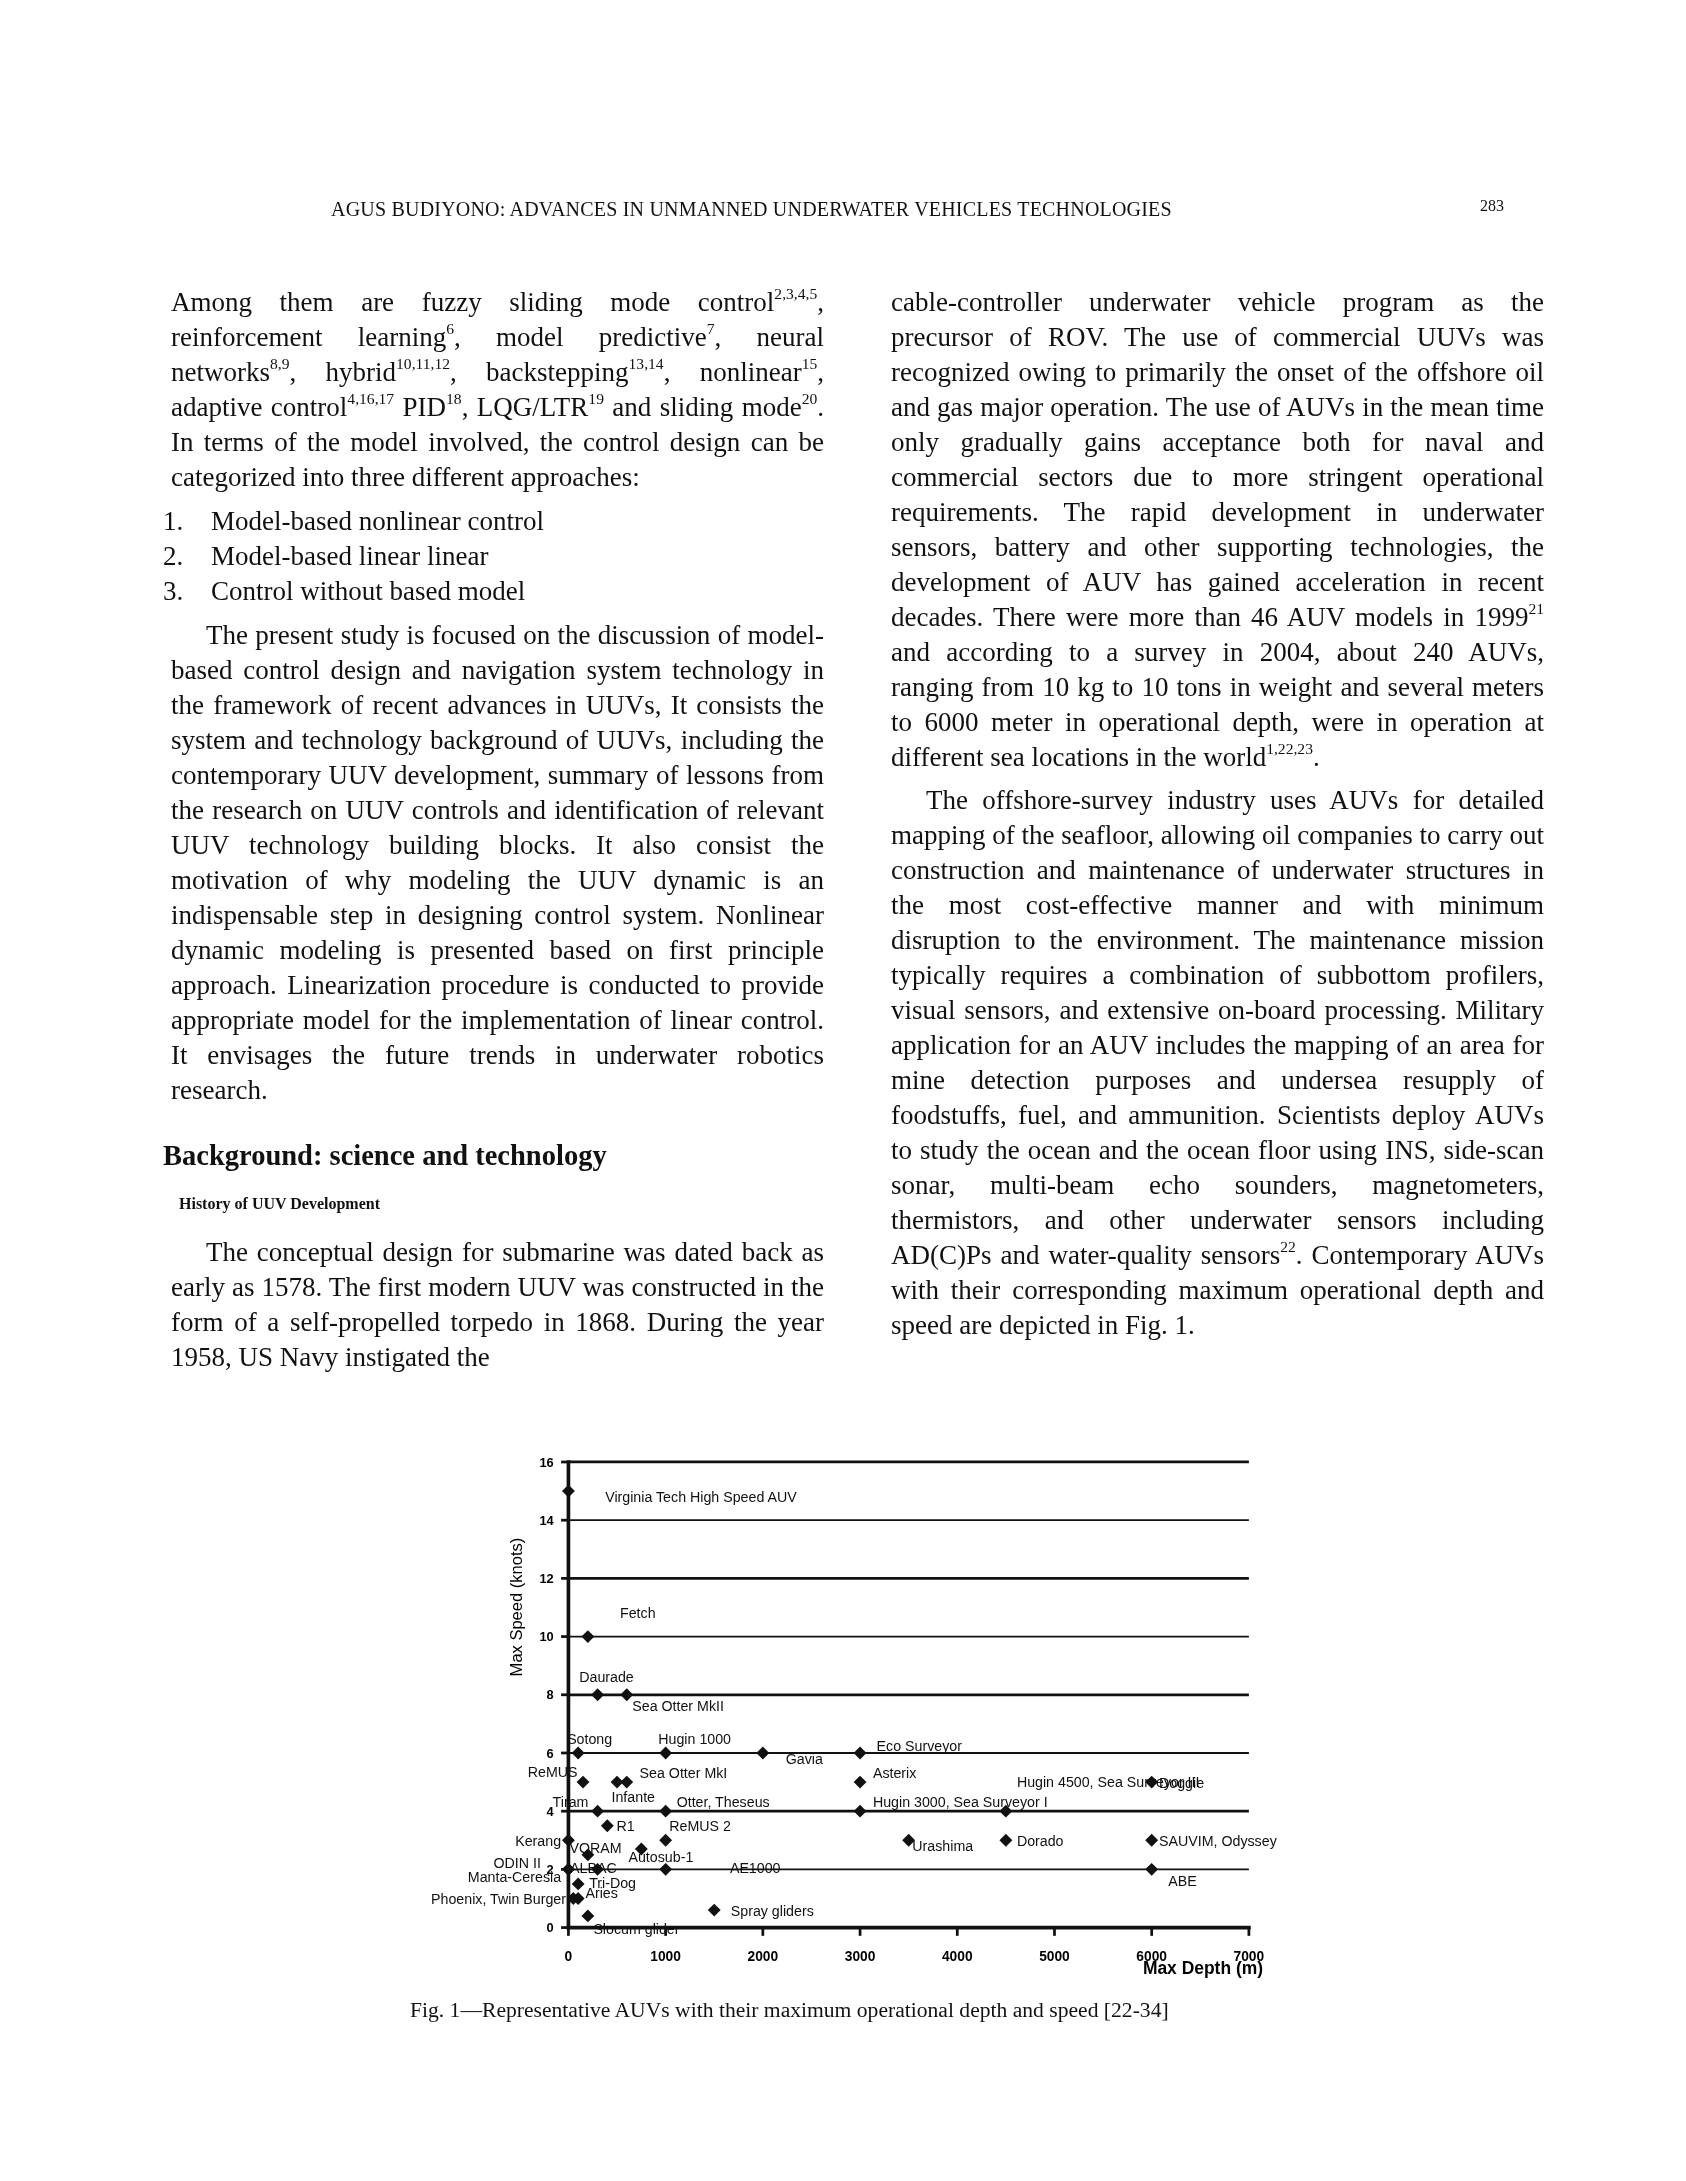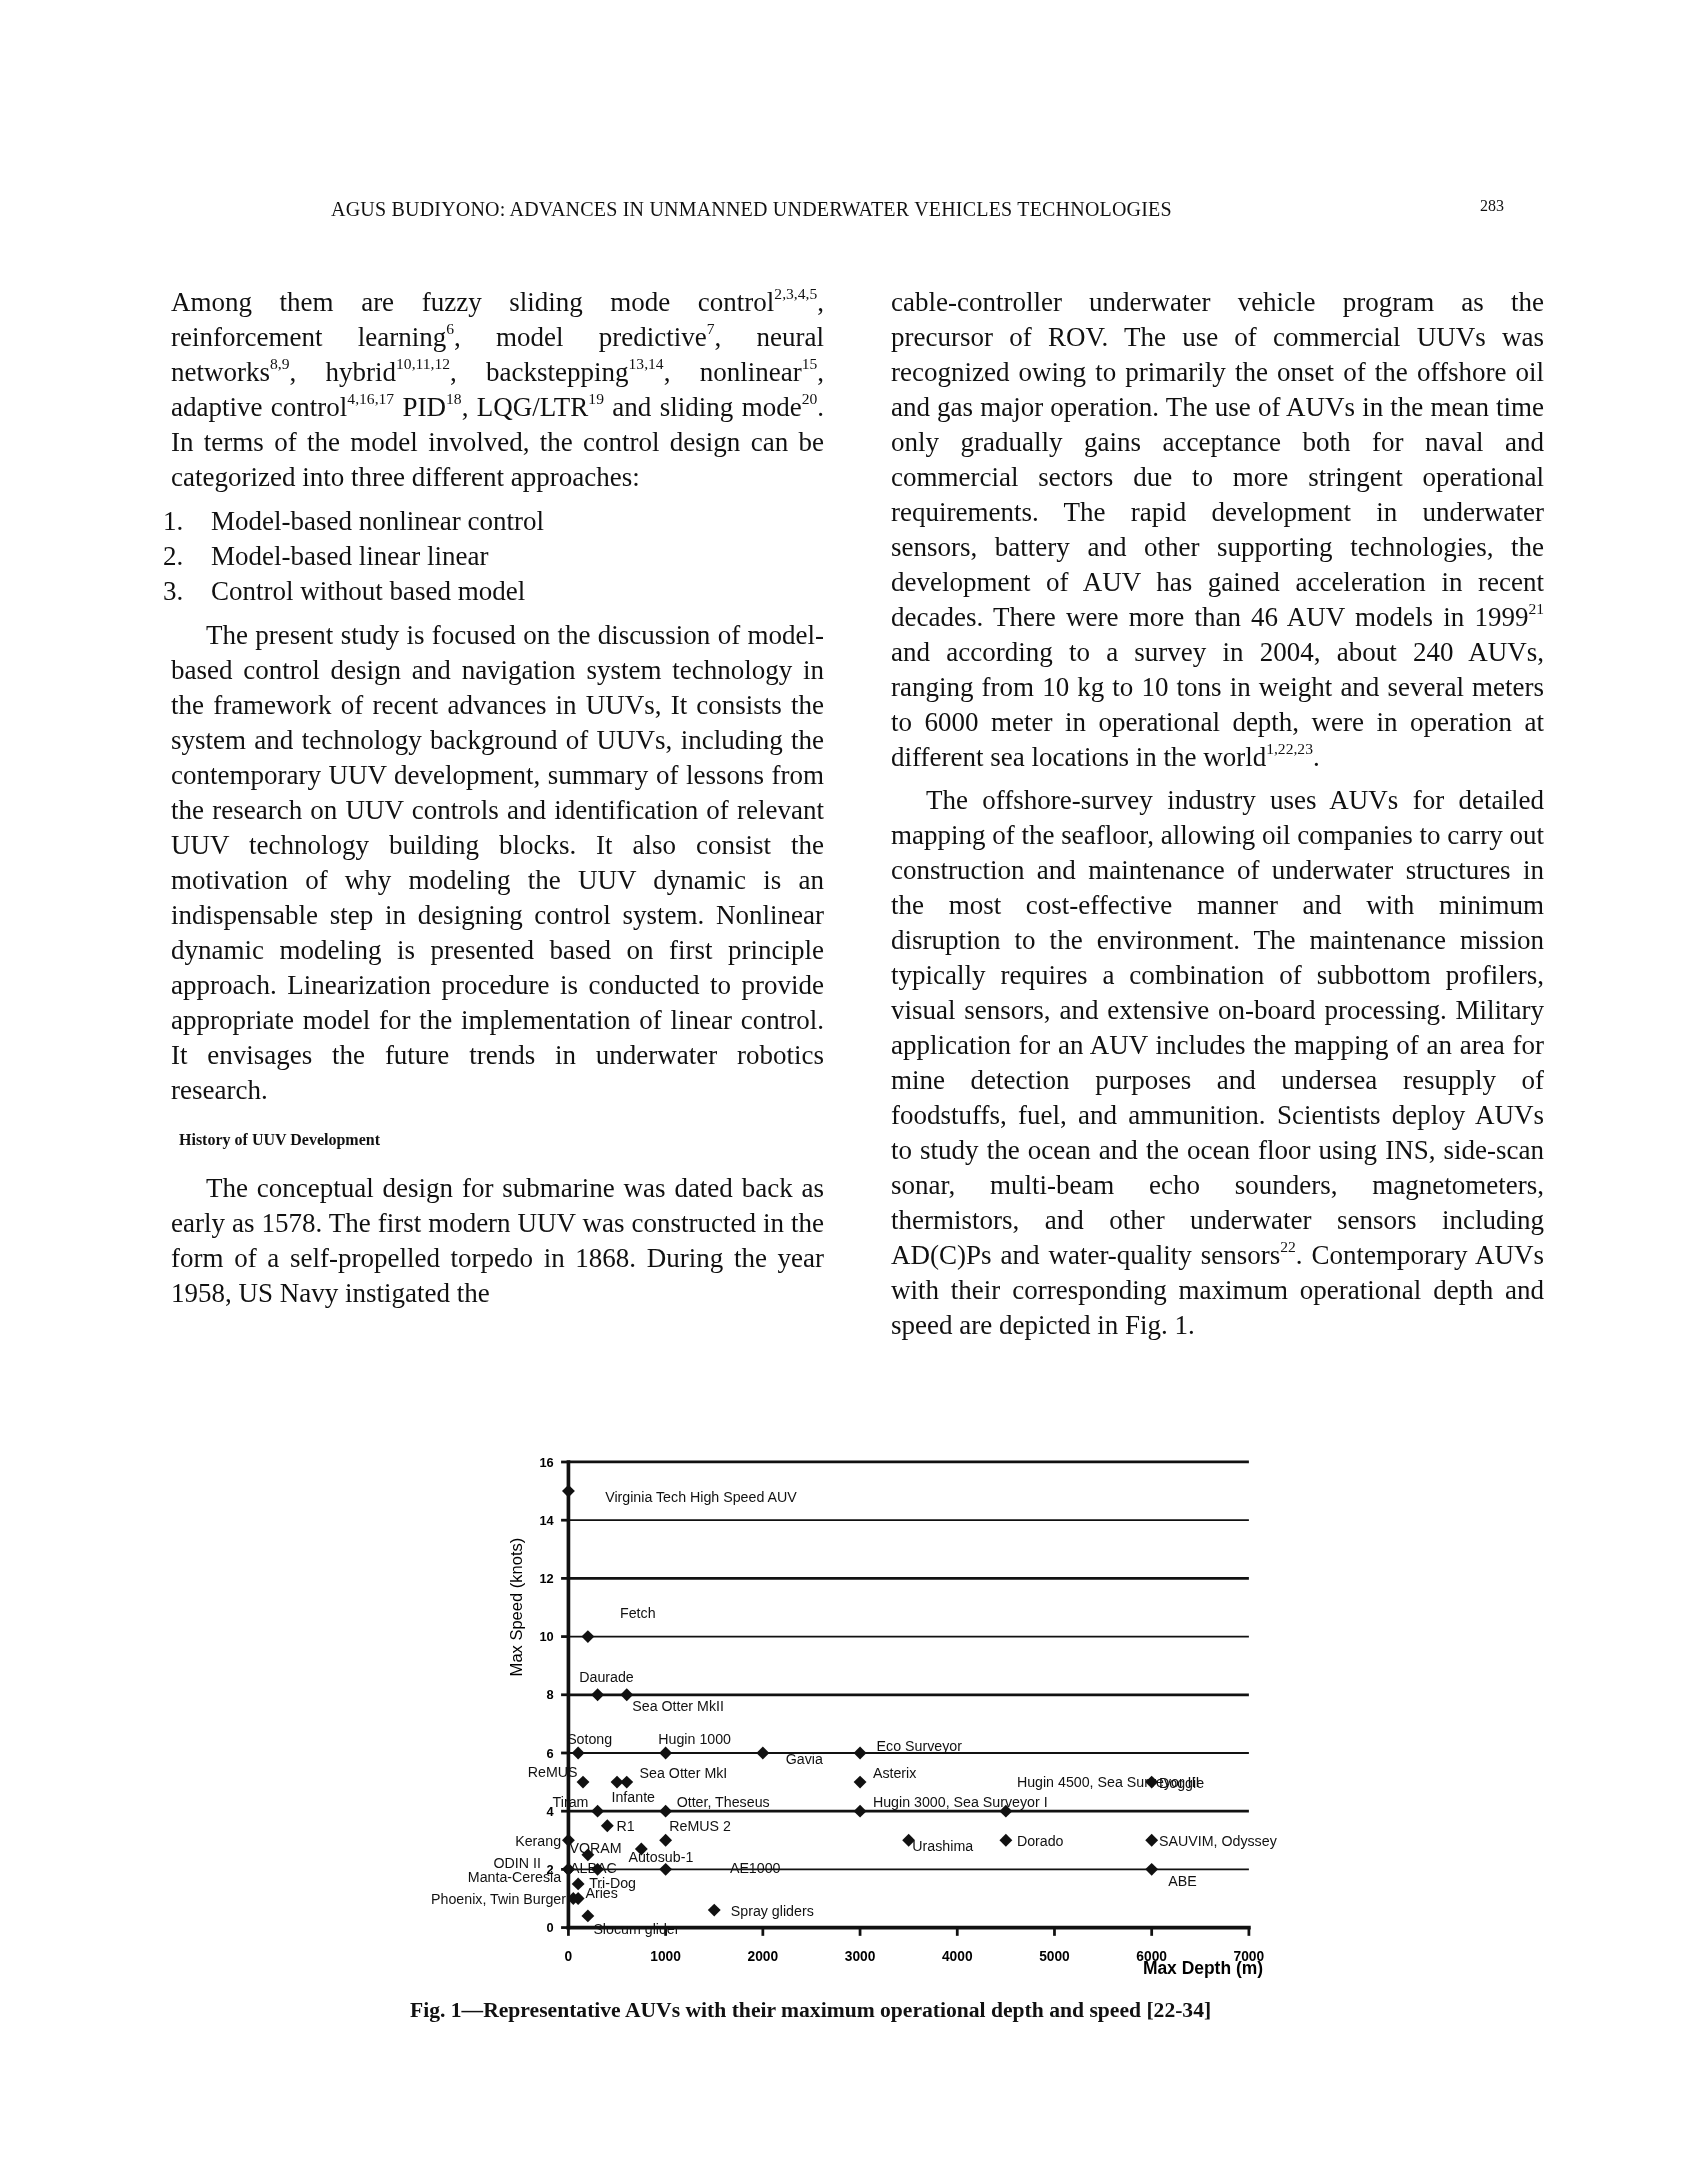--- a/index.html
+++ b/index.html
@@ -13,21 +13,21 @@
   .col-right { left: 883px; }
   .indent { text-indent: 35px; }
   sup { font-size: 15.6px; line-height: 0; vertical-align: 12px; }
   ol.approaches { margin: 9.2px 0 9.2px 0; padding-left: 0; list-style: none; }
   ol.approaches li { display: flex; }
   ol.approaches li .num { width: 48px; flex: none; }
   h2.section { font-weight: bold; font-size: 28.5px; margin: 31px 0 5.5px 0; line-height: 33px; }
   h3.subsection { font-weight: bold; font-size: 16px; margin: 16px; line-height: 31px; }
   .figure { position: absolute; left: 0; top: 0; width: 1686px; height: 2182px; pointer-events: none; }
   .figure svg { position: absolute; left: 0; top: 0; }
-  .fig-caption { position: absolute; top: 1998px; left: 410px; font-size: 21.6px; font-weight: bold; }
+  .fig-caption { position: absolute; top: 1998px; left: 410px; font-size: 21.6px; }
   .chart-text { font-family: "Liberation Sans", "DejaVu Sans", sans-serif; }
 </style>
 </head>
 <body>
 
 <div class="running-head">AGUS BUDIYONO: ADVANCES IN UNMANNED UNDERWATER VEHICLES TECHNOLOGIES</div>
 <div class="page-num">283</div>
 
 <div class="col col-left">
   <p>Among them are fuzzy sliding mode control<sup>2,3,4,5</sup>, reinforcement learning<sup>6</sup>, model predictive<sup>7</sup>, neural networks<sup>8,9</sup>, hybrid<sup>10,11,12</sup>, backstepping<sup>13,14</sup>, nonlinear<sup>15</sup>, adaptive control<sup>4,16,17</sup> PID<sup>18</sup>, LQG/LTR<sup>19</sup> and sliding mode<sup>20</sup>. In terms of the model involved, the control design can be categorized into three different approaches:</p>
@@ -39,20 +39,21 @@
     <li>
         <span class="num">2.</span>
         <span>Model-based linear linear</span>
       </li>
     <li>
         <span class="num">3.</span>
         <span>Control without based model</span>
       </li>
   </ol>
   <p class="indent">The present study is focused on the discussion of model-based control design and navigation system technology in the framework of recent advances in UUVs, It consists the system and technology background of UUVs, including the contemporary UUV development, summary of lessons from the research on UUV controls and identification of relevant UUV technology building blocks. It also consist the motivation of why modeling the UUV dynamic is an indispensable step in designing control system. Nonlinear dynamic modeling is presented based on first principle approach. Linearization procedure is conducted to provide appropriate model for the implementation of linear control. It envisages the future trends in underwater robotics research.</p>
+  <h2 class="section">Background: science and technology</h2>
   <h3 class="subsection">History of UUV Development</h3>
   <p class="indent">The conceptual design for submarine was dated back as early as 1578. The first modern UUV was constructed in the form of a self-propelled torpedo in 1868. During the year 1958, US Navy instigated the</p>
 </div>
 
 <div class="col col-right">
   <p>cable-controller underwater vehicle program as the precursor of ROV. The use of commercial UUVs was recognized owing to primarily the onset of the offshore oil and gas major operation. The use of AUVs in the mean time only gradually gains acceptance both for naval and commercial sectors due to more stringent operational requirements. The rapid development in underwater sensors, battery and other supporting technologies, the development of AUV has gained acceleration in recent decades. There were more than 46 AUV models in 1999<sup>21</sup> and according to a survey in 2004, about 240 AUVs, ranging from 10 kg to 10 tons in weight and several meters to 6000 meter in operational depth, were in operation at different sea locations in the world<sup>1,22,23</sup>.</p>
   <p class="indent">The offshore-survey industry uses AUVs for detailed mapping of the seafloor, allowing oil companies to carry out construction and maintenance of underwater structures in the most cost-effective manner and with minimum disruption to the environment. The maintenance mission typically requires a combination of subbottom profilers, visual sensors, and extensive on-board processing. Military application for an AUV includes the mapping of an area for mine detection purposes and undersea resupply of foodstuffs, fuel, and ammunition. Scientists deploy AUVs to study the ocean and the ocean floor using INS, side-scan sonar, multi-beam echo sounders, magnetometers, thermistors, and other underwater sensors including AD(C)Ps and water-quality sensors<sup>22</sup>. Contemporary AUVs with their corresponding maximum operational depth and speed are depicted in Fig. 1.</p>
 </div>
 
 <div class="figure">

